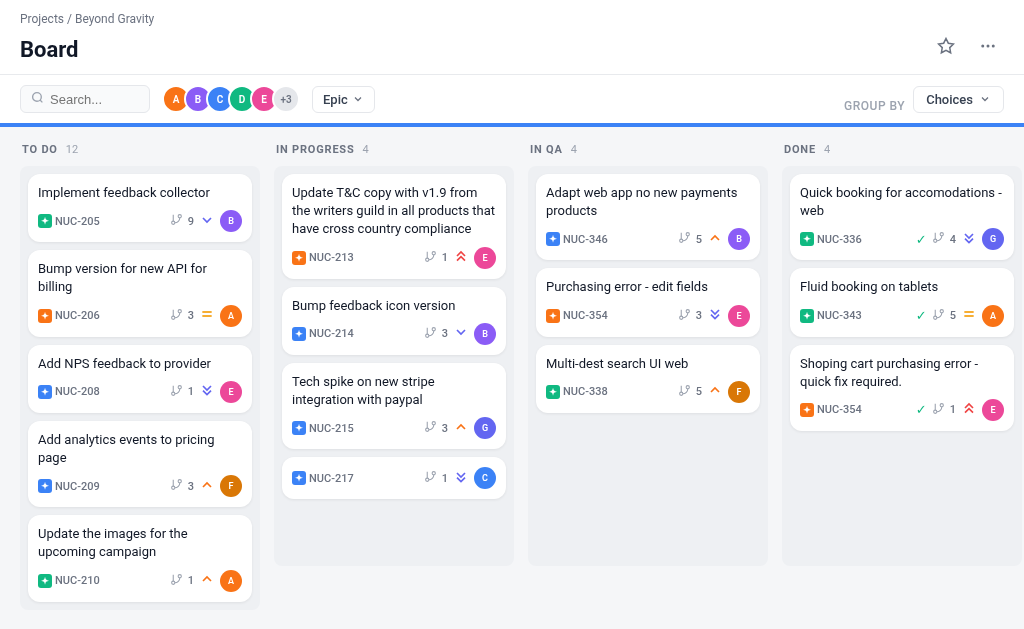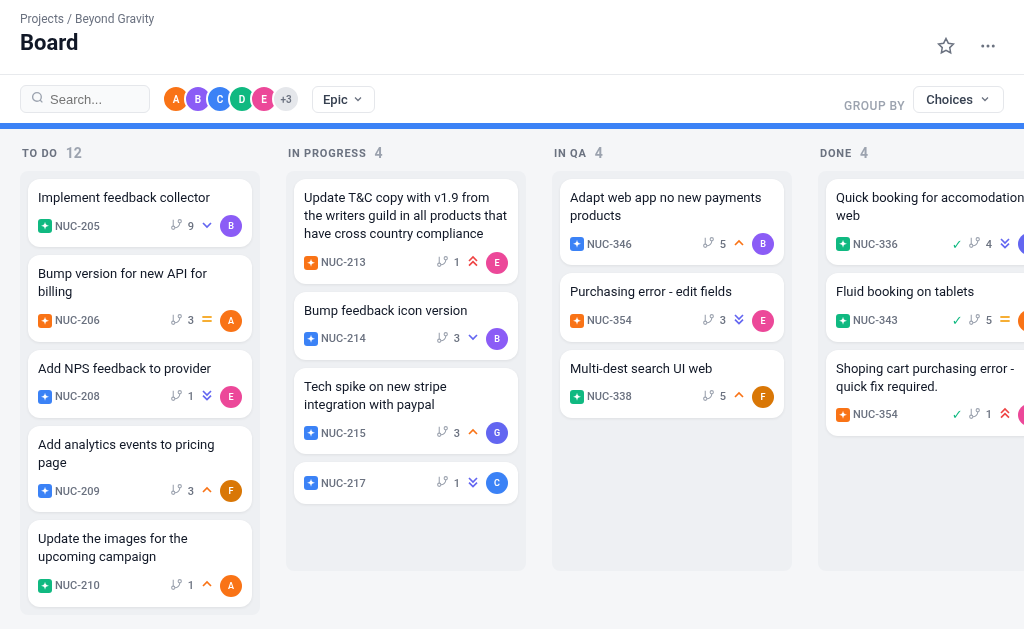--- a/index.html
+++ b/index.html
@@ -3,49 +3,49 @@
   <meta charset="utf-8">
   <style>
     * { box-sizing: border-box; margin: 0; padding: 0; }
     body { font-family: -apple-system, BlinkMacSystemFont, 'Segoe UI', Roboto, sans-serif; background: #f5f6f8; color: #1a1a2e; font-size: 13px; }
 
     .app-container { width: 1024px; height: 629px; background: #f5f6f8; overflow: hidden; display: flex; flex-direction: column; }
 
     
     .header { background: #fff; padding: 12px 20px 0 20px; border-bottom: 1px solid #e8eaed; }
     .breadcrumb { font-size: 12px; color: #6b7280; margin-bottom: 4px; }
-    .page-title-row { display: flex; align-items: flex-start; justify-content: space-between; padding-bottom: 12px; }
+    .page-title-row { display: flex; align-items: flex-end; justify-content: space-between; padding-bottom: 12px; }
     .page-title { font-size: 22px; font-weight: 700; color: #111827; }
     .header-actions { display: flex; align-items: center; gap: 10px; }
     .icon-btn { width: 32px; height: 32px; border: none; background: none; cursor: pointer; display: flex; align-items: center; justify-content: center; color: #6b7280; font-size: 18px; border-radius: 6px; }
 
     
-    .toolbar { background: #fff; padding: 10px 20px; border-bottom: 6px solid #3b82f6; display: flex; align-items: center; justify-content: space-between; }
+    .toolbar { background: #fff; padding: 10px 20px; border-bottom: 4px solid #3b82f6; display: flex; align-items: center; justify-content: space-between; }
     .toolbar-left { display: flex; align-items: center; gap: 12px; }
     .search-box { display: flex; align-items: center; background: #f9fafb; border: 1px solid #e5e7eb; border-radius: 6px; padding: 5px 10px; gap: 6px; width: 130px; }
     .search-icon { color: #9ca3af; font-size: 14px; }
     .search-input { border: none; background: none; outline: none; font-size: 13px; width: 90px; color: #374151; }
     .avatars { display: flex; align-items: center; }
     .avatar { width: 28px; height: 28px; border-radius: 50%; border: 2px solid #fff; margin-left: -6px; overflow: hidden; display: flex; align-items: center; justify-content: center; font-size: 10px; font-weight: 600; color: #fff; }
     .avatar:first-child { margin-left: 0; }
     .avatar-count { width: 28px; height: 28px; border-radius: 50%; border: 2px solid #fff; background: #e5e7eb; color: #6b7280; font-size: 10px; font-weight: 600; display: flex; align-items: center; justify-content: center; margin-left: -6px; }
     .epic-filter { display: flex; align-items: center; gap: 4px; padding: 5px 10px; border: 1px solid #e5e7eb; border-radius: 6px; background: #fff; cursor: pointer; font-size: 13px; color: #374151; font-weight: 500; }
 
     .toolbar-right { display: flex; align-items: flex-end; gap: 8px; }
     .group-by-label { font-size: 12px; color: #9ca3af; font-weight: 500; letter-spacing: 0.5px; }
     .choices-btn { display: flex; align-items: center; gap: 6px; padding: 5px 12px; border: 1px solid #e5e7eb; border-radius: 6px; background: #fff; cursor: pointer; font-size: 13px; color: #374151; font-weight: 500; }
 
     
-    .board { display: flex; gap: 26px; padding: 16px 20px; overflow-x: auto; flex: 1; }
+    .board { display: flex; gap: 14px; padding: 16px 20px; overflow-x: auto; flex: 1; }
 
     
     .column { min-width: 240px; width: 240px; flex-shrink: 0; }
     .column-header { display: flex; align-items: center; gap: 8px; margin-bottom: 10px; padding: 0 2px; }
     .column-title { font-size: 11px; font-weight: 700; color: #6b7280; letter-spacing: 0.8px; text-transform: uppercase; }
-    .column-count { font-size: 14px; font-weight: 700; color: #9ca3af; }
+    .column-count { font-size: 11px; font-weight: 400; color: #9ca3af; }
     .column-cards { display: flex; flex-direction: column; gap: 8px; background: #eef0f3; border-radius: 8px; padding: 8px; min-height: 400px; }
 
     
     .card { background: #fff; border-radius: 12px; padding: 10px; box-shadow: 0 1px 3px rgba(0,0,0,0.07); cursor: pointer; }
     .card-title { font-size: 13px; color: #111827; font-weight: 400; line-height: 1.4; margin-bottom: 8px; }
     .card-meta { display: flex; align-items: center; gap: 6px; }
     .ticket-badge { display: flex; align-items: center; gap: 3px; font-size: 11px; color: #6b7280; font-weight: 500; }
     .ticket-icon { width: 14px; height: 14px; border-radius: 3px; display: flex; align-items: center; justify-content: center; font-size: 9px; color: #fff; font-weight: 700; flex-shrink: 0; }
     .meta-right { display: flex; align-items: center; gap: 5px; margin-left: auto; }
     .count-badge { font-size: 11px; color: #6b7280; font-weight: 500; }

